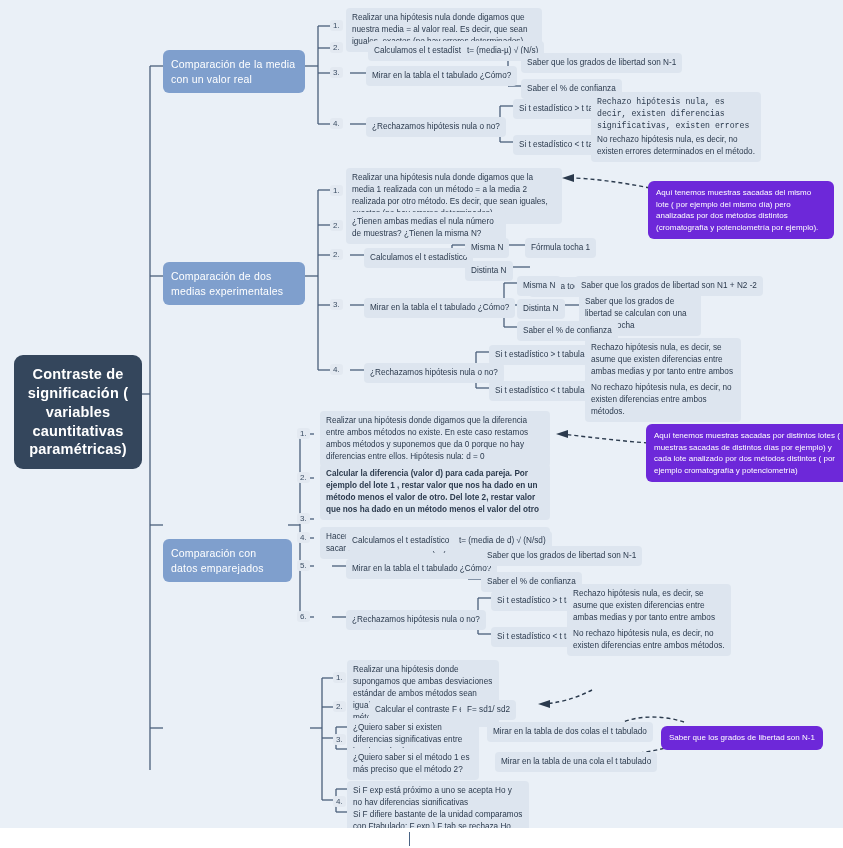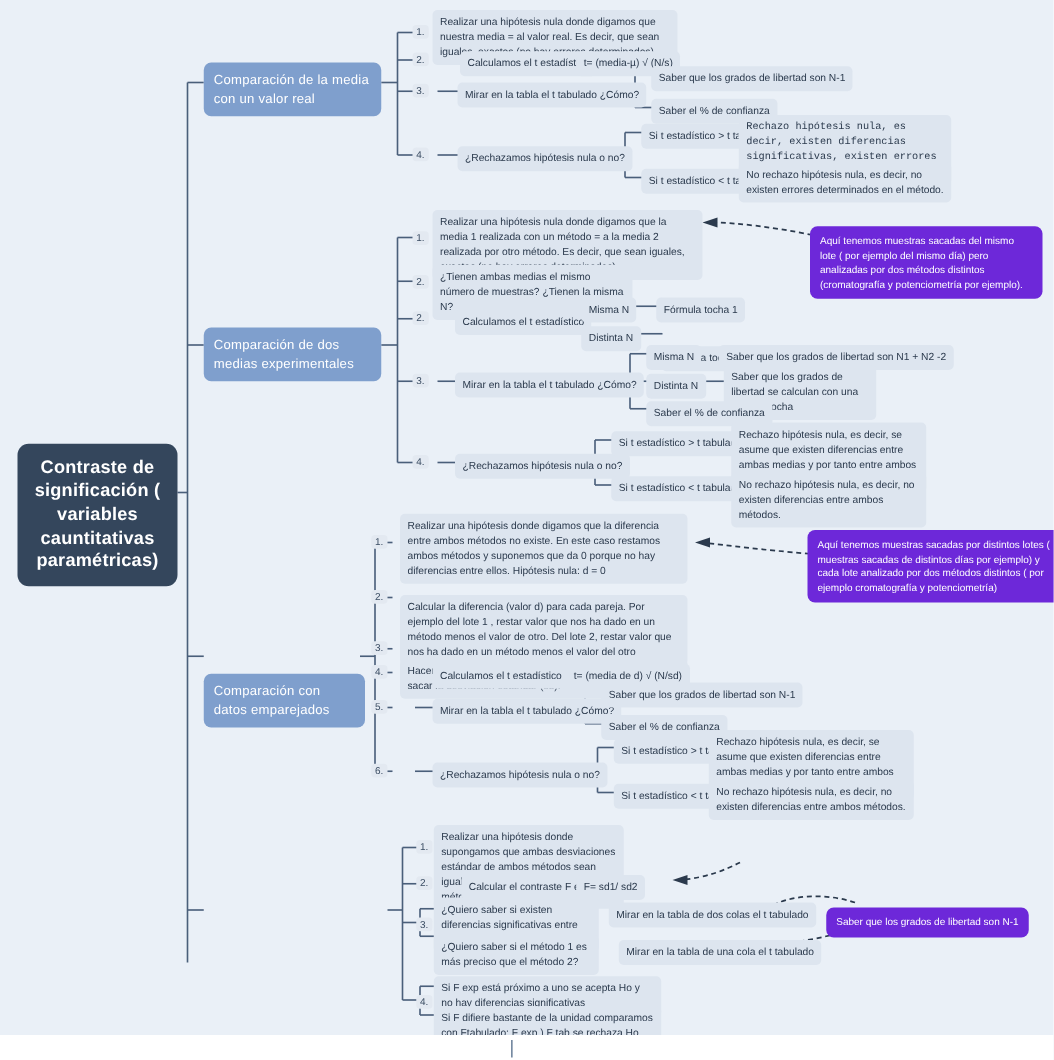--- a/index.html
+++ b/index.html
@@ -238,21 +238,21 @@
   <div class="node chip" style="left:513px; top:135px;">Si t estadístico &lt; t tabulado</div>
   <div class="node chip" style="left:591px; top:92px; width:170px;font-family:Liberation Mono, monospace;">Rechazo hipótesis nula, es decir, existen diferencias significativas, existen errores determinados</div>
   <div class="node chip" style="left:591px; top:130px; width:170px;">No rechazo hipótesis nula, es decir, no existen errores determinados en el método.</div>
 
   <div class="node branch" style="left:163px; top:262px; width:142px;">Comparación de dos medias experimentales</div>
 
   <div class="ord" style="left:330px; top:185px;">1.</div>
   <div class="node chip" style="left:346px; top:168px; width:216px;">Realizar una hipótesis nula donde digamos que la media 1 realizada con un método = a la media 2 realizada por otro método. Es decir, que sean iguales, exactas (no hay errores determinados).</div>
 
   <div class="ord" style="left:330px; top:220px;">2.</div>
-  <div class="node chip" style="left:346px; top:212px; width:160px;">¿Tienen ambas medias el mismo número de muestras? ¿Tienen la misma N?</div>
+  <div class="node chip" style="left:346px; top:212px; width:160px;">¿Tienen ambas medias el nula número de muestras? ¿Tienen la misma N?</div>
 
   <div class="ord" style="left:330px; top:249px;">2.</div>
   <div class="node chip" style="left:364px; top:248px;">Calculamos el t estadístico</div>
   <div class="node chip" style="left:465px; top:238px;">Misma N</div>
   <div class="node chip" style="left:465px; top:261px;">Distinta N</div>
   <div class="node chip" style="left:525px; top:238px;">Fórmula tocha 1</div>
   <div class="node chip" style="left:529px; top:277px;">Fórmula tocha 2</div>
 
   <div class="ord" style="left:330px; top:299px;">3.</div>
   <div class="node chip" style="left:364px; top:298px;">Mirar en la tabla el t tabulado ¿Cómo?</div>
@@ -270,21 +270,21 @@
   <div class="node chip" style="left:585px; top:378px; width:156px;">No rechazo hipótesis nula, es decir, no existen diferencias entre ambos métodos.</div>
 
   <div class="callout" style="left:648px; top:181px; width:186px;">Aquí tenemos muestras sacadas del mismo lote ( por ejemplo del mismo día) pero analizadas por dos métodos distintos (cromatografía y potenciometría por ejemplo).</div>
 
   <div class="node branch" style="left:163px; top:511px; width:129px;margin-top:28px;">Comparación con datos emparejados</div>
 
   <div class="ord" style="left:297px; top:428px;">1.</div>
   <div class="node chip" style="left:320px; top:411px; width:230px;">Realizar una hipótesis donde digamos que la diferencia entre ambos métodos no existe. En este caso restamos ambos métodos y suponemos que da 0 porque no hay diferencias entre ellos. Hipótesis nula: d = 0</div>
 
   <div class="ord" style="left:297px; top:472px;">2.</div>
-  <div class="node chip" style="left:320px; top:476px; width:230px;">Calcular la diferencia (valor d) para cada pareja. Por ejemplo del lote 1 , restar valor que nos ha dado en un método menos el valor de otro. Del lote 2, restar valor que nos ha dado en un método menos el valor del otro</div>
+  <div class="node chip" style="left:320px; top:464px; width:230px;font-weight:bold;">Calcular la diferencia (valor d) para cada pareja. Por ejemplo del lote 1 , restar valor que nos ha dado en un método menos el valor de otro. Del lote 2, restar valor que nos ha dado en un método menos el valor del otro</div>
 
   <div class="ord" style="left:297px; top:513px;">3.</div>
   <div class="node chip" style="left:320px; top:507px; width:230px;margin-top:20px;">Hacer la media de todos nuestros valores d. Seguidamente sacar la desviación estándar (sd).</div>
 
   <div class="ord" style="left:297px; top:532px;">4.</div>
   <div class="node chip" style="left:346px; top:531px;">Calculamos el t estadístico</div>
   <div class="node chip" style="left:453px; top:531px;">t= (media de d) √ (N/sd)</div>
 
   <div class="ord" style="left:297px; top:560px;">5.</div>
   <div class="node chip" style="left:346px; top:559px;">Mirar en la tabla el t tabulado ¿Cómo?</div>

